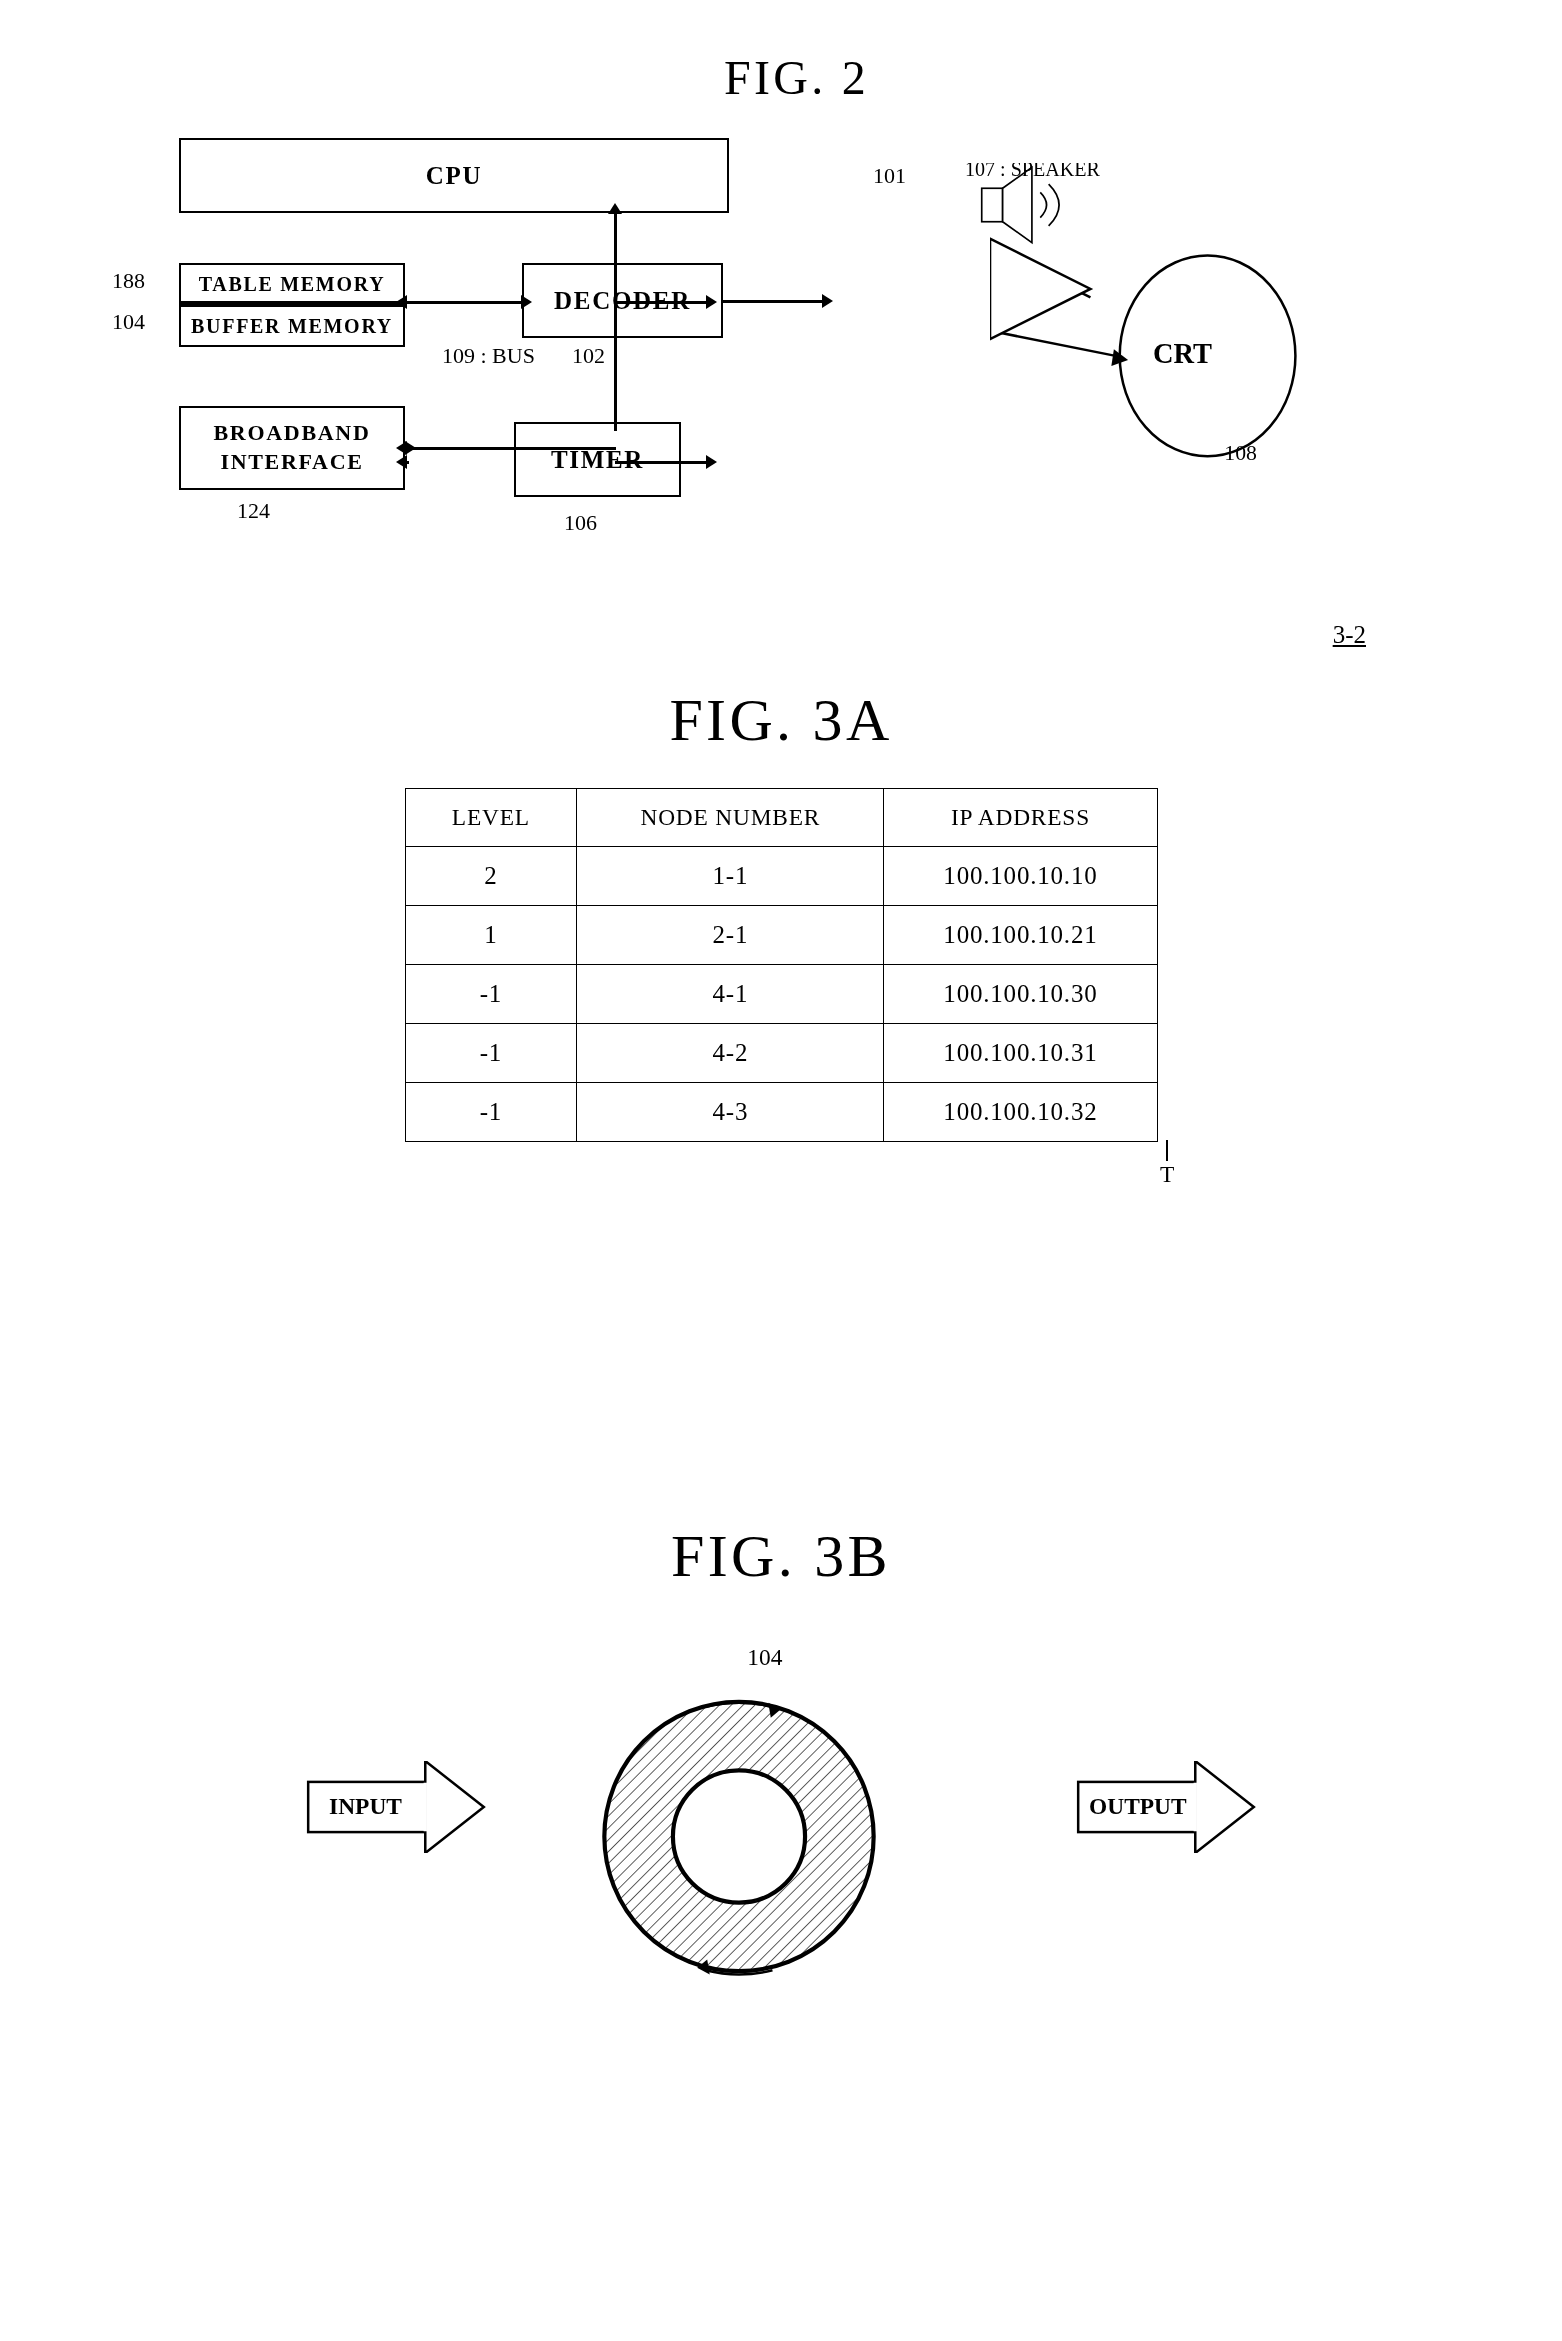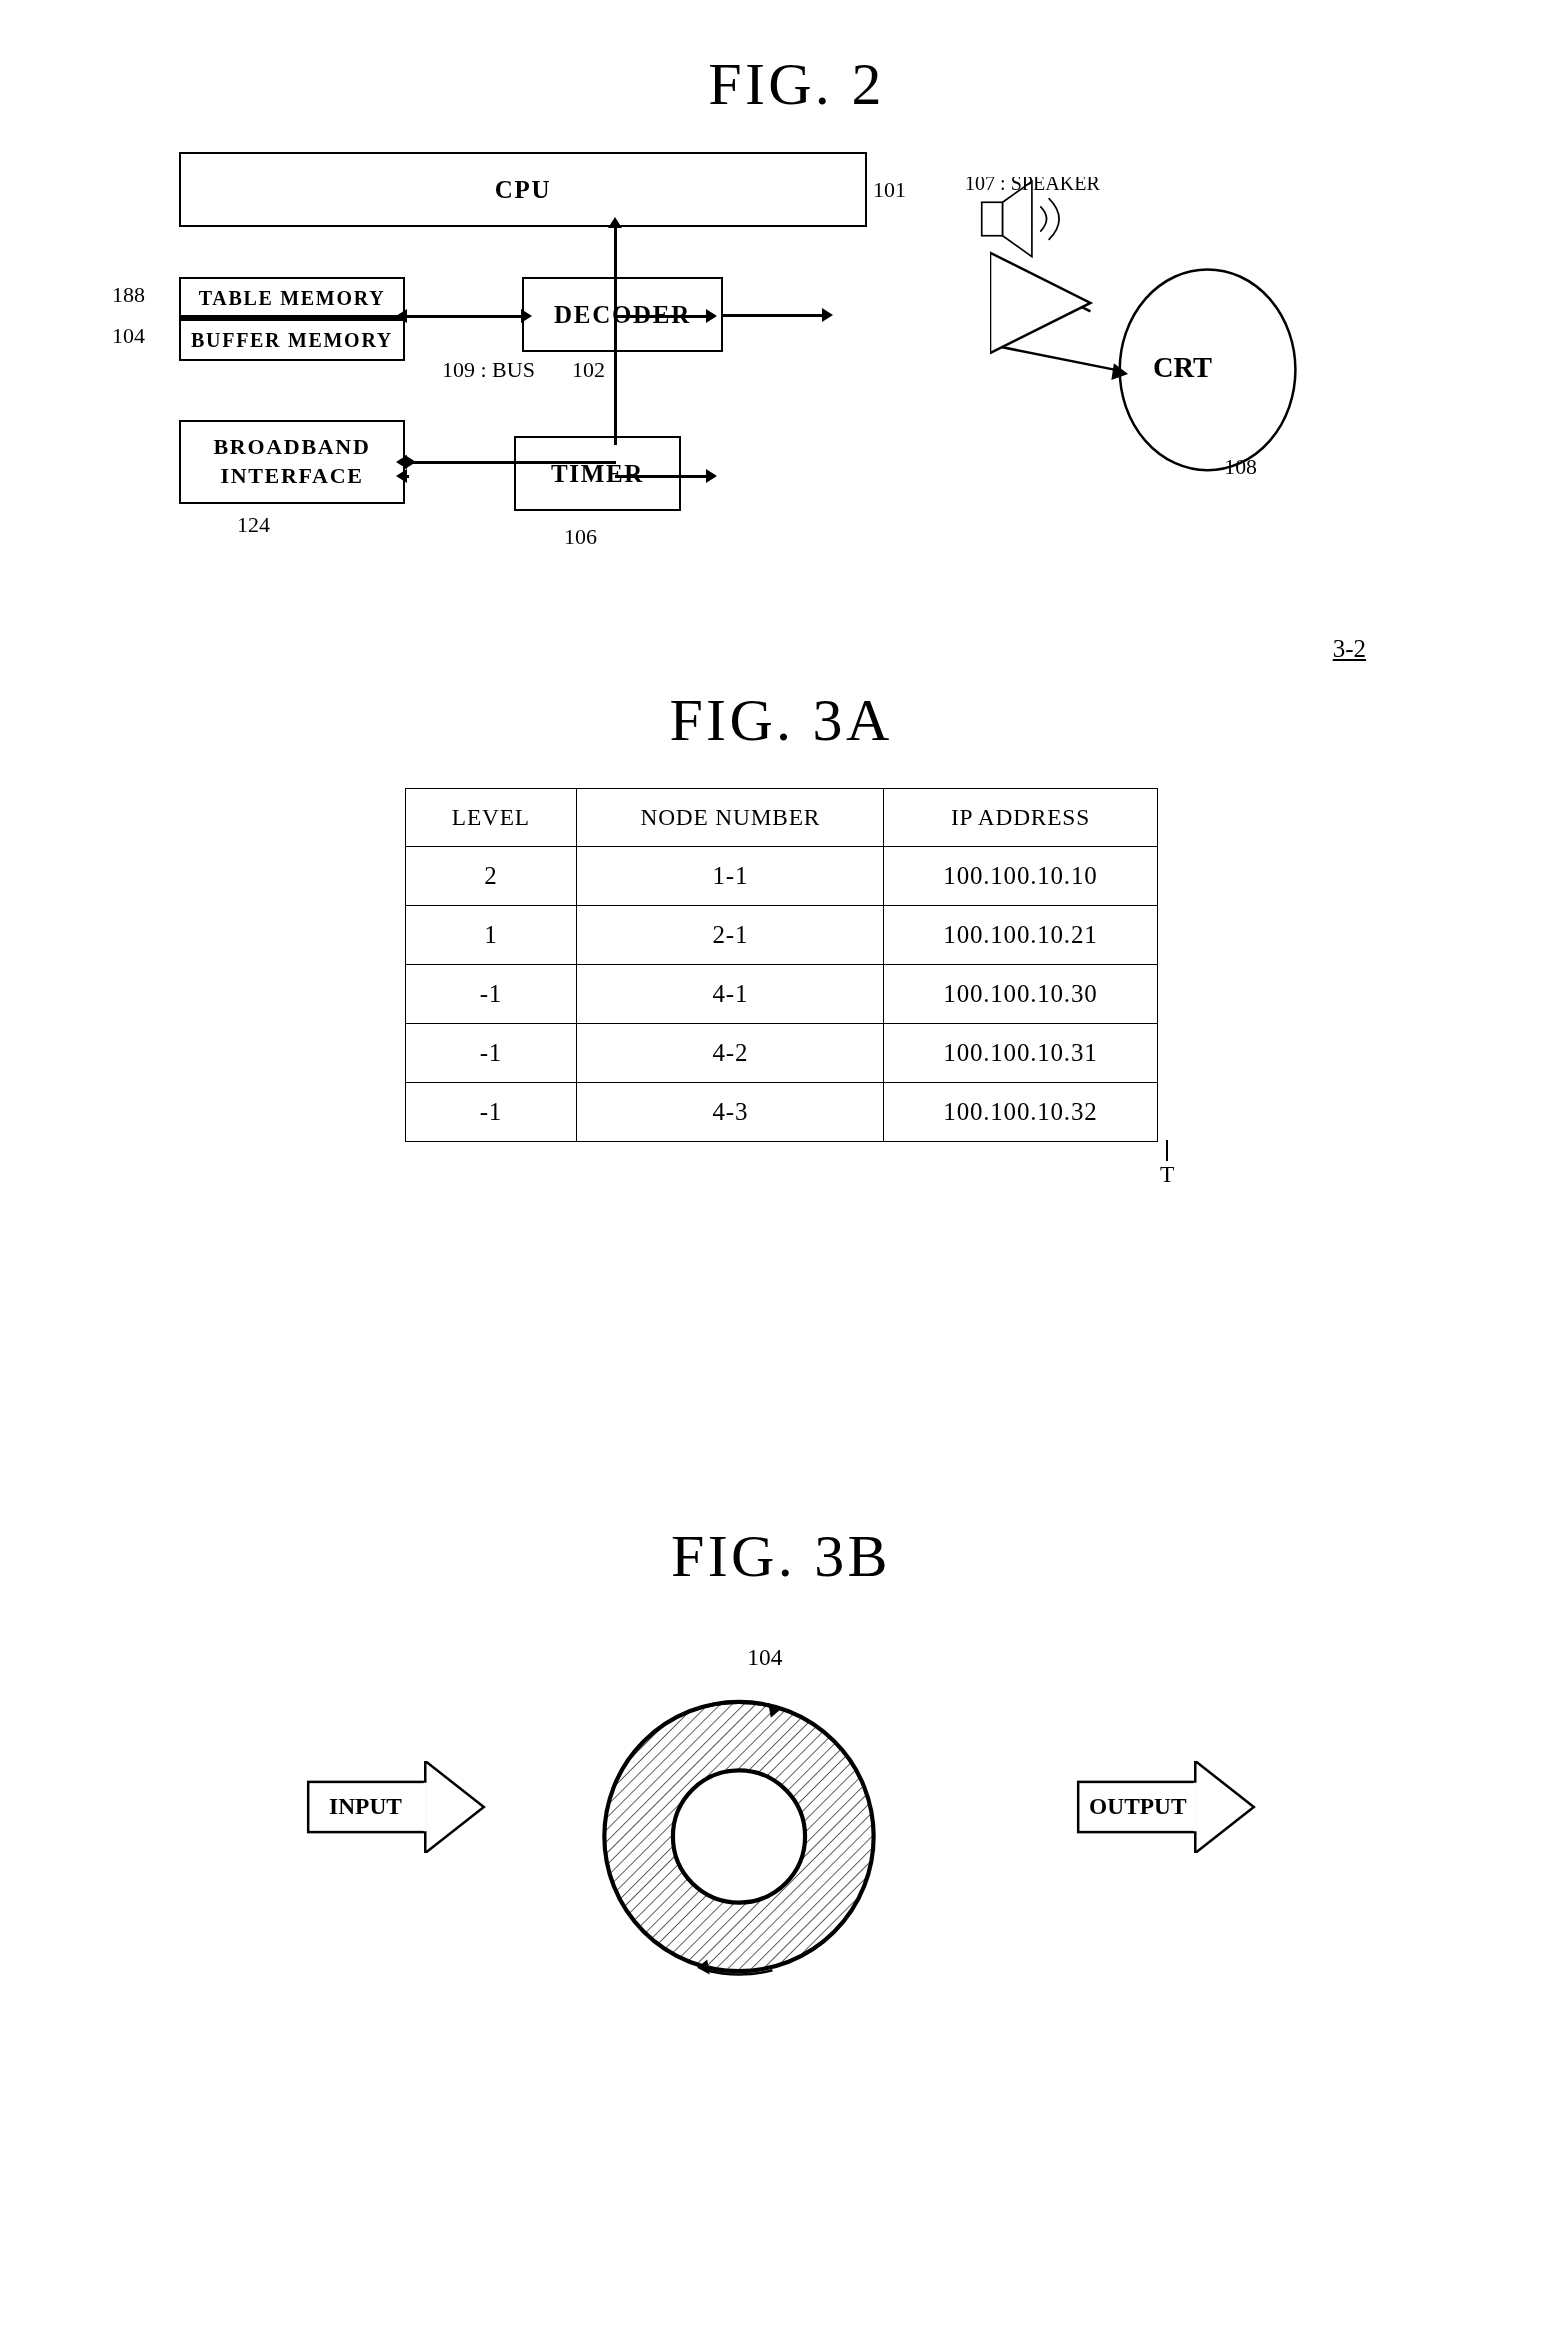--- a/index.html
+++ b/index.html
@@ -14,21 +14,21 @@
 
     
     .fig2-section {
       position: absolute;
       top: 50px;
       left: 0;
       width: 1562px;
     }
     .fig2-title {
       text-align: center;
-      font-size: 60px;
+      font-size: 48px;
       font-weight: normal;
       letter-spacing: 3.3px;
       margin-bottom: 33px;
       padding-left: 31px;
     }
 
     .fig2-diagram {
       position: relative;
       width: 1338px;
       height: 519px;
@@ -43,21 +43,21 @@
       align-items: center;
       justify-content: center;
       background: #fff;
       font-size: 25px;
       letter-spacing: 1.7px;
       font-weight: bold;
     }
 
     .cpu-box {
       top: 0; left: 67px;
-      width: 688px; height: 75px;
+      width: 550px; height: 75px;
     }
     .decoder-box {
       top: 125px; left: 410px;
       width: 201px; height: 75px;
     }
     .table-memory-box {
       top: 125px; left: 67px;
       width: 226px; height: 42px;
       font-size: 20px;
     }

